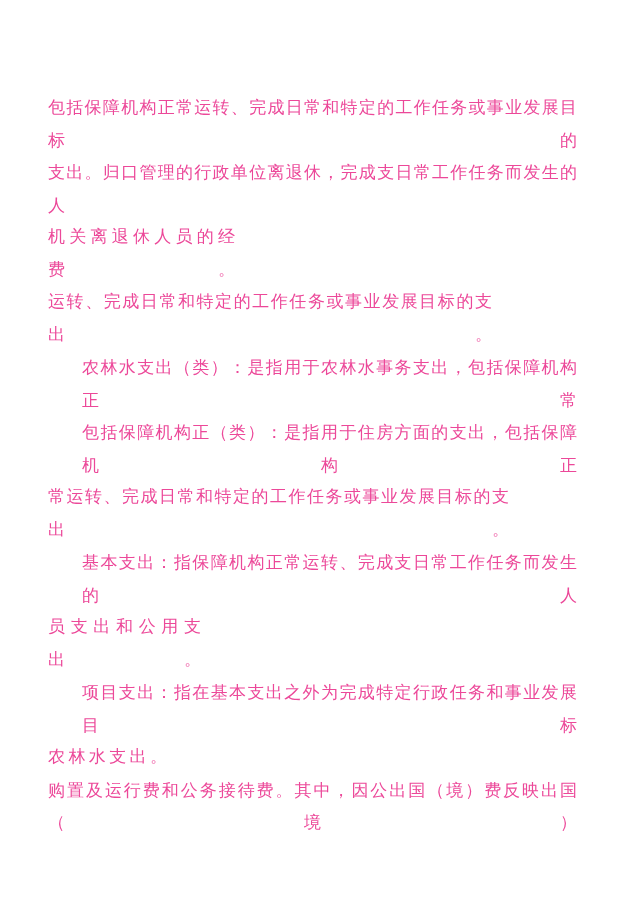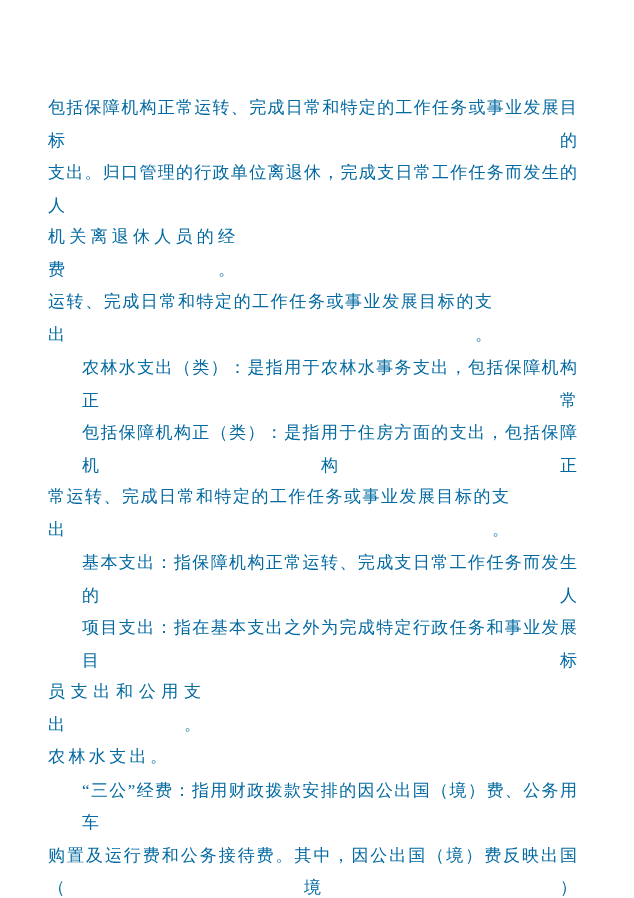--- a/index.html
+++ b/index.html
@@ -7,21 +7,21 @@
     padding: 0;
     background: #ffffff;
   }
   .page {
     position: relative;
     width: 634px;
     height: 898px;
     background: #ffffff;
     overflow: hidden;
     font-family: "Liberation Serif", "DejaVu Serif", serif;
-    color: #0369a1;
+    color: #ec4899;
   }
   .text-block {
     position: absolute;
     left: 48px;
     top: 92px;
     width: 530px;
     font-size: 17px;
     line-height: 32.5px;
     letter-spacing: 1px;
   }
@@ -53,19 +53,18 @@
 <div class="page">
   <div class="text-block">
       <div class="line just">包括保障机构正常运转、完成日常和特定的工作任务或事业发展目标的</div>
       <div class="line just">支出。归口管理的行政单位离退休，完成支日常工作任务而发生的人</div>
       <div class="line short" style="width: 188px; box-sizing: border-box;">机关离退休人员的经费。</div>
       <div class="line short" style="width: 445px; box-sizing: border-box;">运转、完成日常和特定的工作任务或事业发展目标的支出。</div>
       <div class="line just indent">农林水支出（类）：是指用于农林水事务支出，包括保障机构正常</div>
       <div class="line just indent">包括保障机构正（类）：是指用于住房方面的支出，包括保障机构正</div>
       <div class="line short" style="width: 462px; box-sizing: border-box;">常运转、完成日常和特定的工作任务或事业发展目标的支出。</div>
       <div class="line just indent">基本支出：指保障机构正常运转、完成支日常工作任务而发生的人</div>
+      <div class="line short" style="width: 154px; box-sizing: border-box;">员支出和公用支出。</div>
       <div class="line just indent">项目支出：指在基本支出之外为完成特定行政任务和事业发展目标</div>
-      <div class="line short" style="width: 154px; box-sizing: border-box;">员支出和公用支出。</div>
       <div class="line short" style="width: 120px; box-sizing: border-box;">农林水支出。</div>
-      <div class="line just indent">“三公”经费：指用财政拨款安排的因公出国（境）费、公务用车</div>
       <div class="line just">购置及运行费和公务接待费。其中，因公出国（境）费反映出国（境）</div>
     </div>
 </div>
 
 </body></html>

